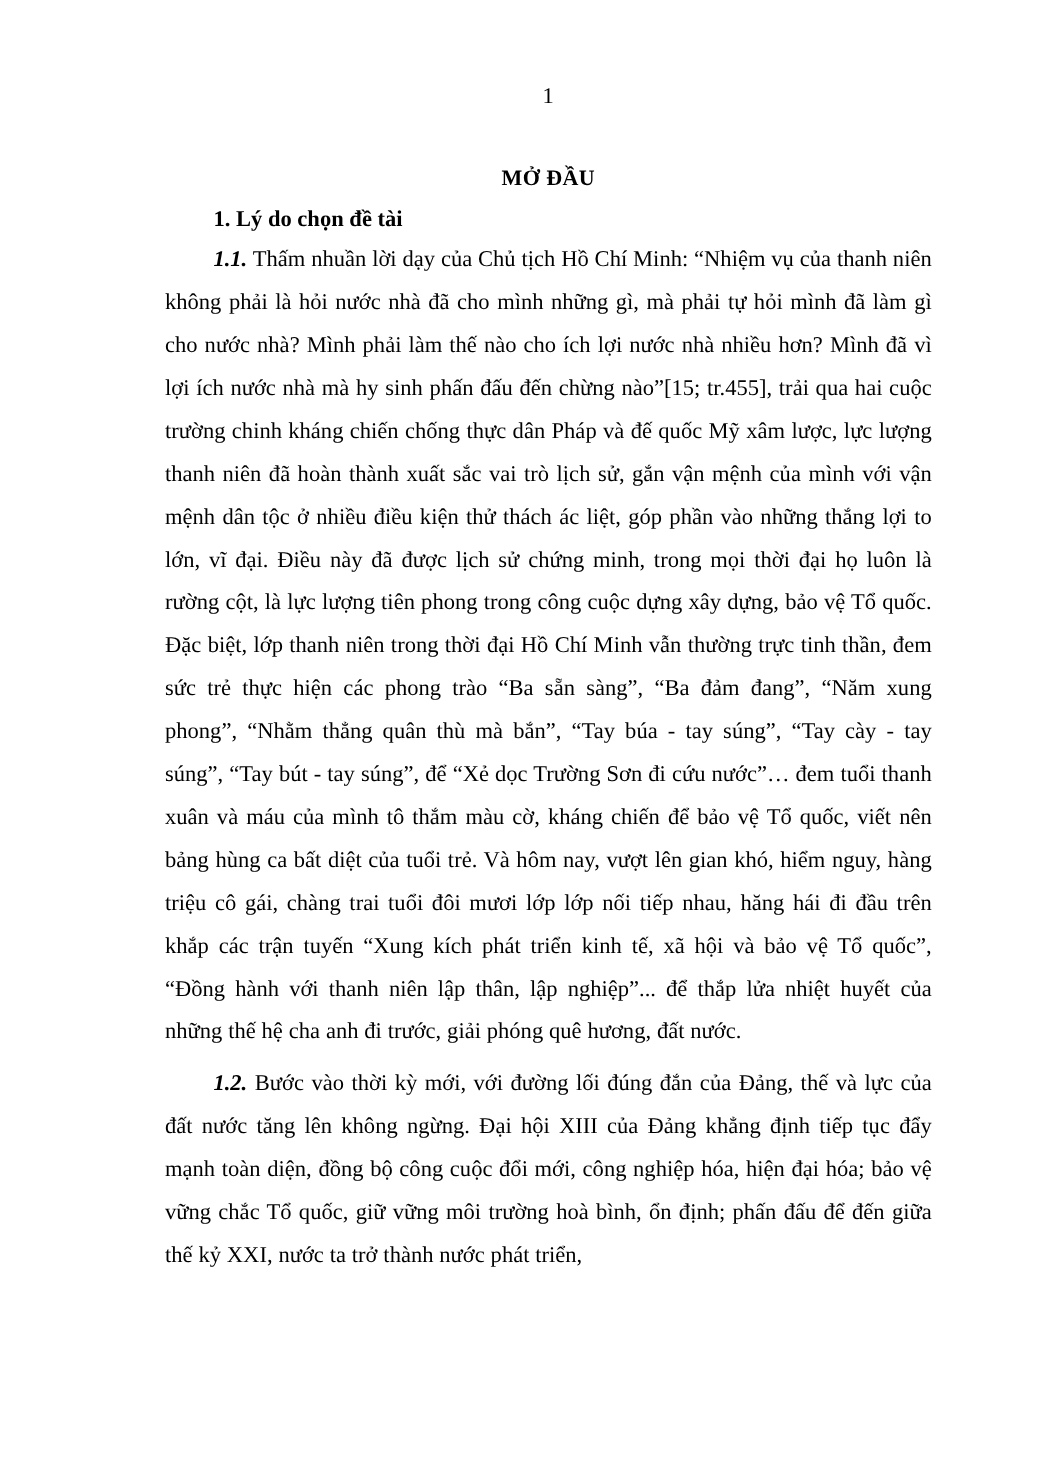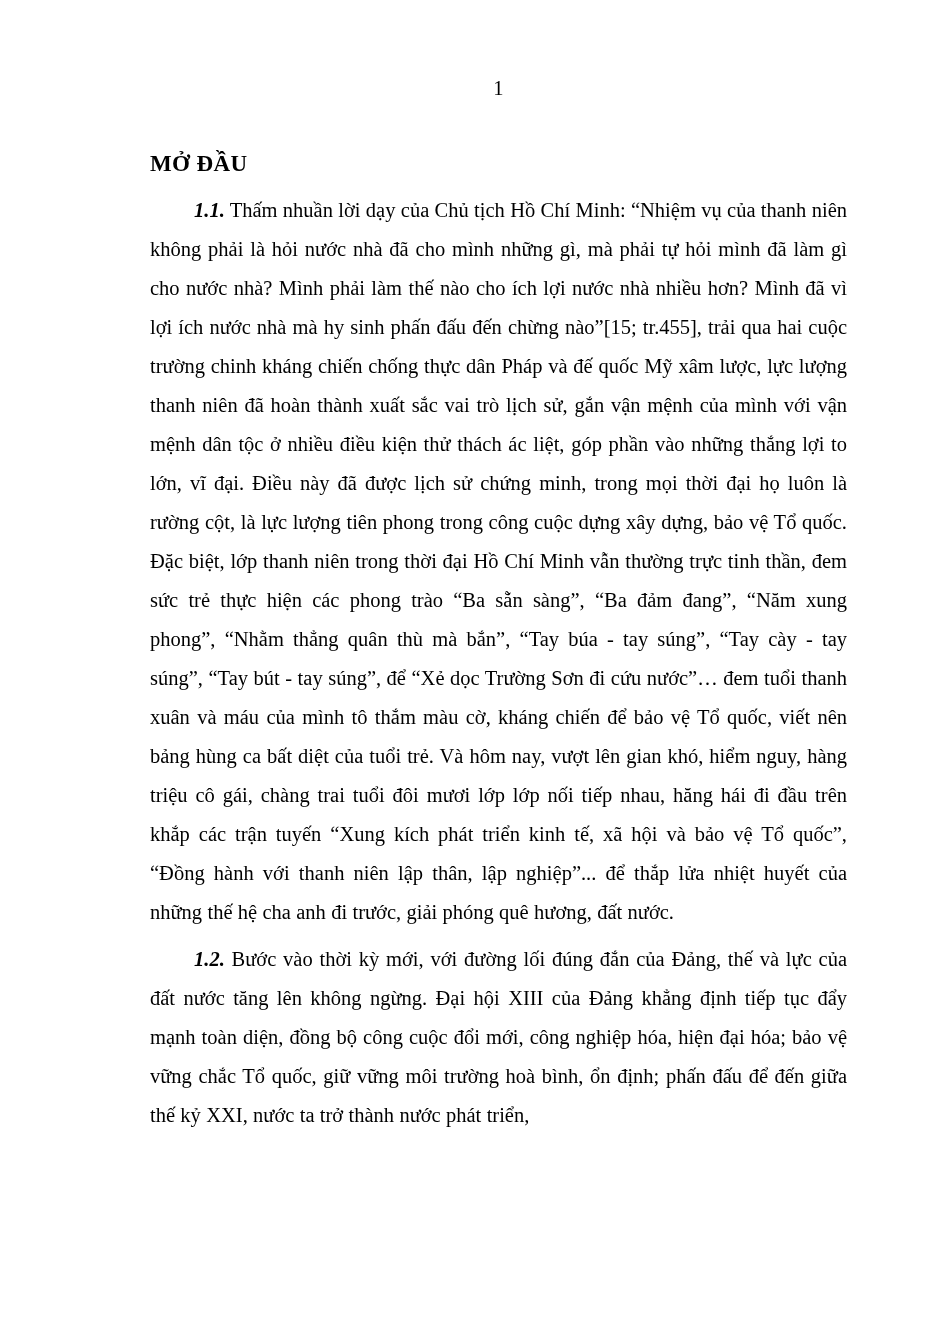--- a/index.html
+++ b/index.html
@@ -21,22 +21,22 @@
     padding: 78px 96px 60px 150px;
   }
   .page-number {
     text-align: center;
     font-size: 20.5px;
     line-height: 1;
     margin: 0 0 52px 0;
     letter-spacing: 0.2px;
   }
   .doc-title {
-    text-align: left;
-    font-size: 23px;
+    text-align: center;
+    font-size: 20px;
     font-weight: bold;
     margin: 0 0 14px 0;
     letter-spacing: 0.4px;
   }
   .section-heading {
     font-size: 20.5px;
     font-weight: bold;
     margin: 0 0 6px 0;
     text-indent: 44px;
   }
@@ -59,20 +59,21 @@
 </style>
 </head>
 <body>
 
 <div class="page">
 
   <div class="page-number">1</div>
 
   <h1 class="doc-title">MỞ ĐẦU</h1>
 
+  <h2 class="section-heading">1. Lý do chọn đề tài</h2>
 
   <p class="body-text">
     <span class="para-num">1.1.</span><span> Thấm nhuần lời dạy của Chủ tịch Hồ Chí Minh: “Nhiệm vụ của thanh niên không phải là hỏi nước nhà đã cho mình những gì, mà phải tự hỏi mình đã làm gì cho nước nhà? Mình phải làm thế nào cho ích lợi nước nhà nhiều hơn? Mình đã vì lợi ích nước nhà mà hy sinh phấn đấu đến chừng nào”[15; tr.455], trải qua hai cuộc trường chinh kháng chiến chống thực dân Pháp và đế quốc Mỹ xâm lược, lực lượng thanh niên đã hoàn thành xuất sắc vai trò lịch sử, gắn vận mệnh của mình với vận mệnh dân tộc ở nhiều điều kiện thử thách ác liệt, góp phần vào những thắng lợi to lớn, vĩ đại. Điều này đã được lịch sử chứng minh, trong mọi thời đại họ luôn là rường cột, là lực lượng tiên phong trong công cuộc dựng xây dựng, bảo vệ Tổ quốc. Đặc biệt, lớp thanh niên trong thời đại Hồ Chí Minh vẫn thường trực tinh thần, đem sức trẻ thực hiện các phong trào “Ba sẵn sàng”, “Ba đảm đang”, “Năm xung phong”, “Nhằm thẳng quân thù mà bắn”, “Tay búa - tay súng”, “Tay cày - tay súng”, “Tay bút - tay súng”, để “Xẻ dọc Trường Sơn đi cứu nước”… đem tuổi thanh xuân và máu của mình tô thắm màu cờ, kháng chiến để bảo vệ Tổ quốc, viết nên bảng hùng ca bất diệt của tuổi trẻ. Và hôm nay, vượt lên gian khó, hiểm nguy, hàng triệu cô gái, chàng trai tuổi đôi mươi lớp lớp nối tiếp nhau, hăng hái đi đầu trên khắp các trận tuyến “Xung kích phát triển kinh tế, xã hội và bảo vệ Tổ quốc”, “Đồng hành với thanh niên lập thân, lập nghiệp”... để thắp lửa nhiệt huyết của những thế hệ cha anh đi trước, giải phóng quê hương, đất nước.</span>
   </p>
 
   <div class="spacer-para"></div>
 
   <p class="body-text">
     <span class="para-num">1.2.</span><span> Bước vào thời kỳ mới, với đường lối đúng đắn của Đảng, thế và lực của đất nước tăng lên không ngừng. Đại hội XIII của Đảng khẳng định tiếp tục đẩy mạnh toàn diện, đồng bộ công cuộc đổi mới, công nghiệp hóa, hiện đại hóa; bảo vệ vững chắc Tổ quốc, giữ vững môi trường hoà bình, ổn định; phấn đấu để đến giữa thế kỷ XXI, nước ta trở thành nước phát triển,</span>
   </p>

